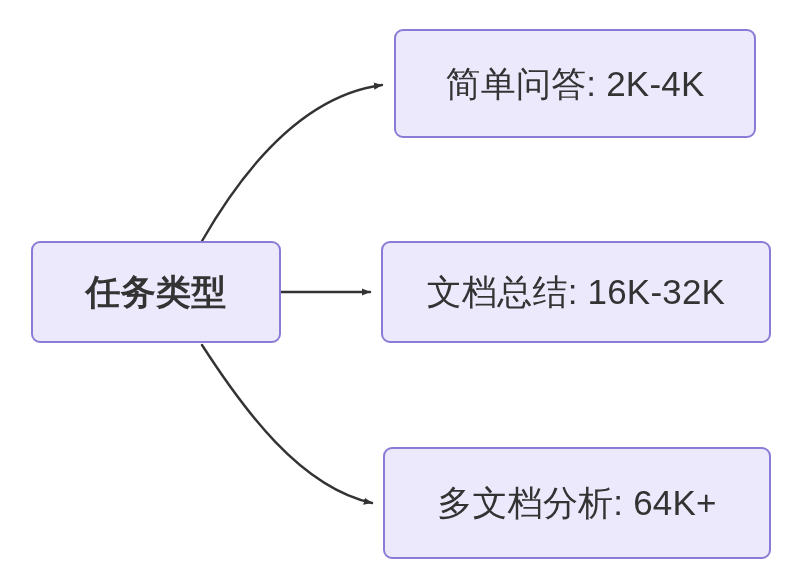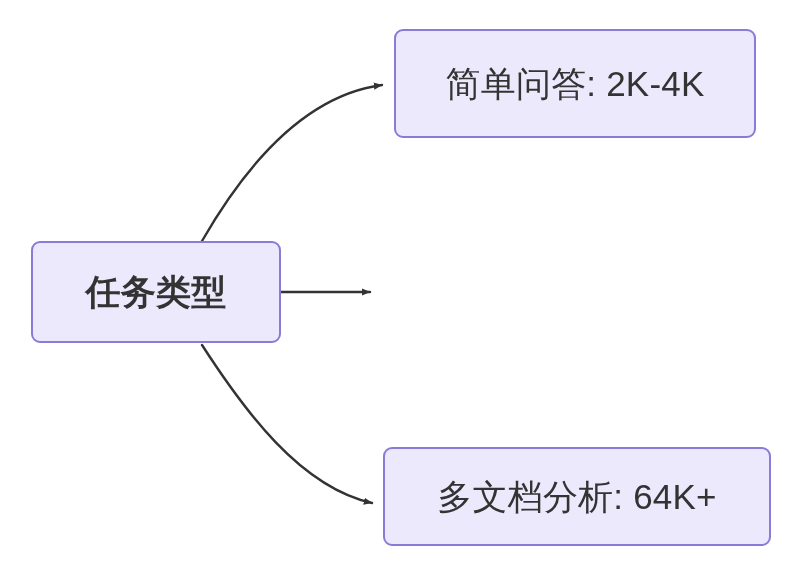--- a/index.html
+++ b/index.html
@@ -60,21 +60,21 @@
   #node-doc-summary {
     left: 381px;
     top: 241px;
     width: 390px;
     height: 102px;
   }
   #node-multi-doc {
     left: 383px;
     top: 447px;
     width: 388px;
-    height: 99px;
+    height: 112px;
   }
 </style>
 </head>
 <body>
 
 <div id="canvas">
 
   <svg id="edge-layer" viewBox="0 0 787 572" width="787" height="572" xmlns="http://www.w3.org/2000/svg">
     <defs>
       <marker id="arrowhead" markerWidth="9" markerHeight="9" refX="8.2" refY="4" orient="auto" markerUnits="userSpaceOnUse">
@@ -90,18 +90,21 @@
   </svg>
 
   <div class="node" id="node-root">
     <span class="node-label">任务类型</span>
   </div>
 
   <div class="node" id="node-simple-qa">
     <span class="node-label">简单问答: 2K-4K</span>
   </div>
 
+  <div class="node" id="node-doc-summary">
+    <span class="node-label">文档总结: 16K-32K</span>
+  </div>
 
   <div class="node" id="node-multi-doc">
     <span class="node-label">多文档分析: 64K+</span>
   </div>
 
 </div>
 
 </body></html>

